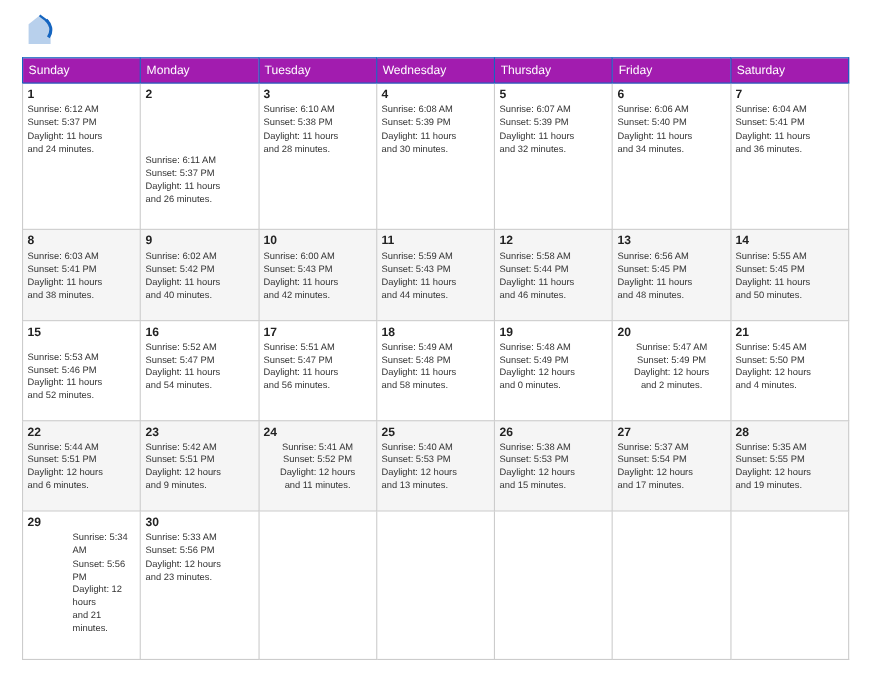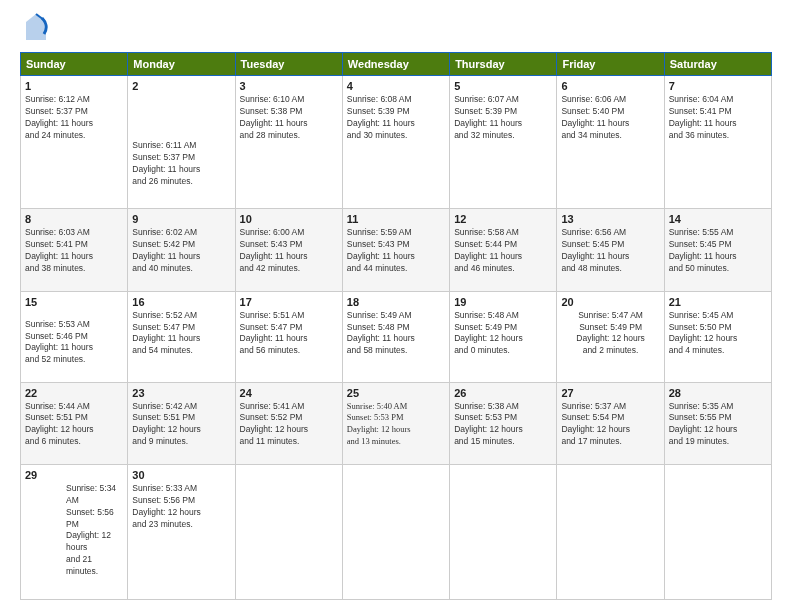--- a/index.html
+++ b/index.html
@@ -55,26 +55,26 @@
       color: #333;
       margin-top: 2px;
     }
     .calendar {
       flex: 1;
       border-collapse: collapse;
       width: 100%;
       font-size: 9.5px;
     }
     .calendar th {
-      background: #4d7c0f;
+      background: #a21caf;
       color: #fff;
       text-align: left;
       padding: 5px 5px;
       font-size: 11px;
-      font-weight: bold;
+      font-weight: normal;
       border: 1px solid #1565c0;
     }
     .calendar td {
       border: 1px solid #ccc;
       vertical-align: top;
       padding: 4px 4px;
       width: calc(100% / 7);
       height: 72px;
       background: #fff;
     }
@@ -295,28 +295,28 @@
           </td>
           <td>
             <span class="day-num">23</span>
             <div class="day-info" style="white-space: pre-line;">Sunrise: 5:42 AM
 Sunset: 5:51 PM
 Daylight: 12 hours
 and 9 minutes.</div>
           </td>
           <td>
             <span class="day-num">24</span>
-            <div class="day-info" style="white-space: pre-line;">Sunrise: 5:41 AM
+            <div class="day-info" style="white-space: pre-line; text-align: center;">Sunrise: 5:41 AM
 Sunset: 5:52 PM
 Daylight: 12 hours
 and 11 minutes.</div>
           </td>
           <td>
             <span class="day-num">25</span>
-            <div class="day-info" style="white-space: pre-line; font-family: Liberation Serif, serif;">Sunrise: 5:40 AM
+            <div class="day-info" style="white-space: pre-line;">Sunrise: 5:40 AM
 Sunset: 5:53 PM
 Daylight: 12 hours
 and 13 minutes.</div>
           </td>
           <td>
             <span class="day-num">26</span>
             <div class="day-info" style="white-space: pre-line;">Sunrise: 5:38 AM
 Sunset: 5:53 PM
 Daylight: 12 hours
 and 15 minutes.</div>

